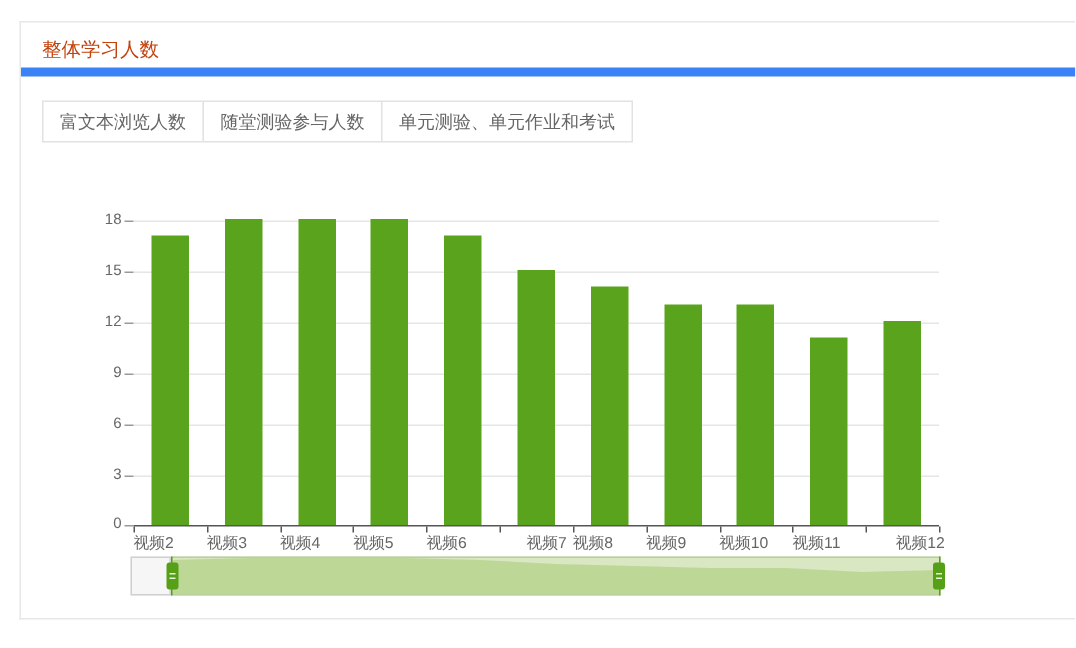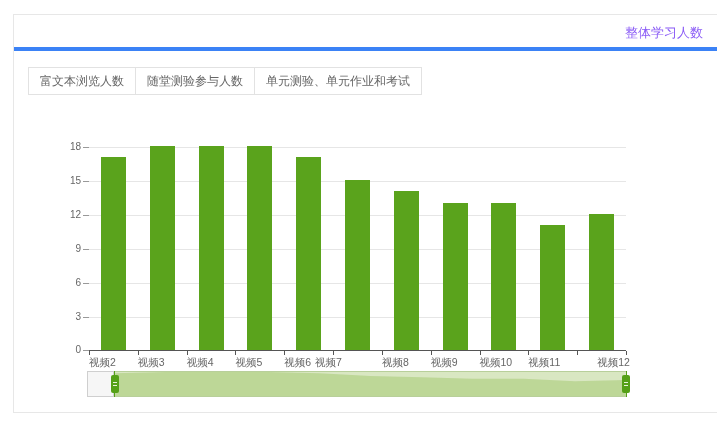--- a/index.html
+++ b/index.html
@@ -1,21 +1,21 @@
 <!DOCTYPE html>
 <html style="--bar: #5aa31c; --tab-active: #58b258; --zoom-fill: #d9e7c2; --handle: #55a017;"><head>
 <meta charset="utf-8">
 <style>
   html,body{margin:0;padding:0;background:#fff;}
   *{box-sizing:border-box;font-family:"Liberation Sans","DejaVu Sans",sans-serif;}
   #page{position:relative;width:717px;height:432px;background:#fff;overflow:hidden;}
   #card{position:absolute;left:13px;top:14px;width:704px;height:399px;background:#fff;
         border:1px solid #e7e7e7;border-right:none;}
-  #card-header{height:36px;line-height:36px;padding:0 14px;font-size:13px;color:#8b5cf6;
-        border-bottom:4px solid #3b82f6;text-align:right;}
+  #card-header{height:36px;line-height:36px;padding:0 14px;font-size:13px;color:#c2410c;
+        border-bottom:6px solid #3b82f6;}
   
   #tabs{position:absolute;left:14px;top:52px;display:flex;}
   .tab{height:28px;line-height:26px;padding:0 11px;font-size:12px;color:#666;background:#fff;
        border:1px solid #e2e2e2;margin-left:-1px;cursor:pointer;white-space:nowrap;}
   .tab:first-child{margin-left:0;}
   .tab.active{background:var(--tab-active,#58b258);border-color:var(--tab-active,#58b258);
        color:#fff;position:relative;z-index:2;}
   
   #plot{position:absolute;left:75px;top:132px;width:537px;height:204px;
         border-bottom:1px solid #555;}
@@ -81,21 +81,21 @@
         <div class="xlabel" style="left: 0px; width: 48.8182px;">视频2</div>
         <div class="bar" style="left: 60.7273px; height: 204px;"></div>
         <div class="xlabel" style="left: 48.8182px; width: 48.8182px;">视频3</div>
         <div class="bar" style="left: 109.545px; height: 204px;"></div>
         <div class="xlabel" style="left: 97.6364px; width: 48.8182px;">视频4</div>
         <div class="bar" style="left: 158.364px; height: 204px;"></div>
         <div class="xlabel" style="left: 146.455px; width: 48.8182px;">视频5</div>
         <div class="bar" style="left: 207.182px; height: 192.667px;"></div>
         <div class="xlabel" style="left: 195.273px; width: 48.8182px;">视频6</div>
         <div class="bar" style="left: 256px; height: 170px;"></div>
-        <div class="xlabel" style="left: 226px; width: 48.8182px;">视频7</div>
+        <div class="xlabel" style="left: 262px; width: 48.8182px;">视频7</div>
         <div class="bar" style="left: 304.818px; height: 158.667px;"></div>
         <div class="xlabel" style="left: 292.909px; width: 48.8182px;">视频8</div>
         <div class="bar" style="left: 353.636px; height: 147.333px;"></div>
         <div class="xlabel" style="left: 341.727px; width: 48.8182px;">视频9</div>
         <div class="bar" style="left: 402.455px; height: 147.333px;"></div>
         <div class="xlabel" style="left: 390.545px; width: 48.8182px;">视频10</div>
         <div class="bar" style="left: 451.273px; height: 124.667px;"></div>
         <div class="xlabel" style="left: 439.364px; width: 48.8182px;">视频11</div>
         <div class="bar" style="left: 500.091px; height: 136px;"></div>
         <div class="xlabel" style="left: 488.182px; width: 48.8182px; margin-left: 20px;">视频12</div>

